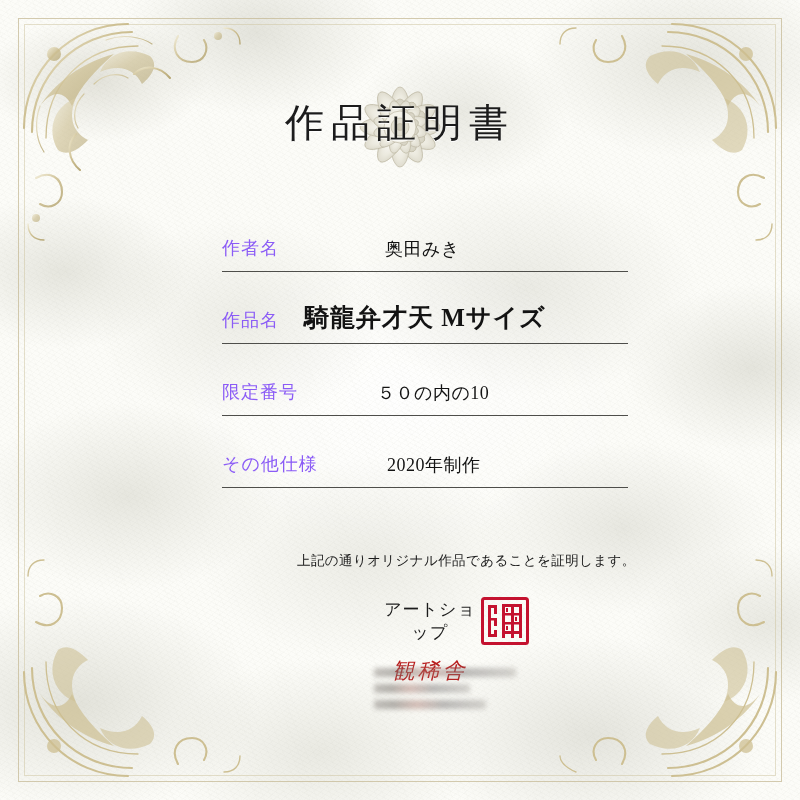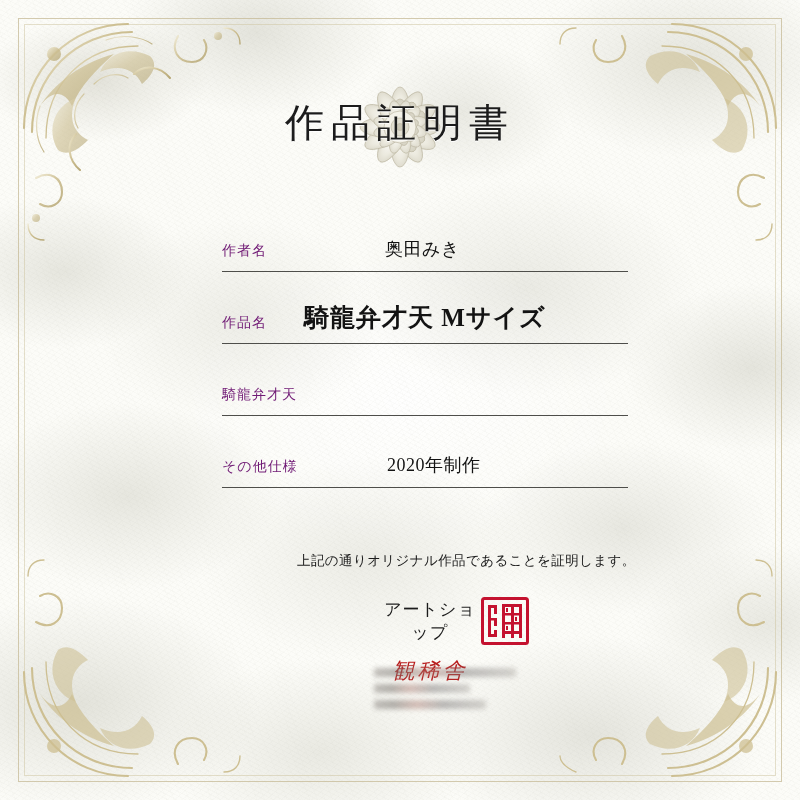--- a/index.html
+++ b/index.html
@@ -110,23 +110,23 @@
     width: 406px;
   }
   .field-row {
     position: relative;
     height: 72px;
   }
   .field-row .label {
     position: absolute;
     left: 0;
     bottom: 12px;
-    font-size: 14px;
+    font-size: 18px;
     letter-spacing: 1px;
-    color: #701a75;
+    color: #8b5cf6;
     white-space: nowrap;
   }
   .field-row .value {
     position: absolute;
     left: 158px;
     bottom: 11px;
     font-size: 18px;
     color: #131313;
     letter-spacing: 0.5px;
     white-space: nowrap;
@@ -371,21 +371,22 @@
       <span class="rule"></span>
     </div>
 
     <div class="field-row title-row">
       <span class="label">作品名</span>
       <span class="value">騎龍弁才天 Mサイズ</span>
       <span class="rule"></span>
     </div>
 
     <div class="field-row edition-row">
-      <span class="label">騎龍弁才天</span>
+      <span class="label">限定番号</span>
+      <span class="value">５０の内の10</span>
       <span class="rule"></span>
     </div>
 
 
     <div class="field-row other-row">
       <span class="label">その他仕様</span>
       <span class="value">2020年制作</span>
       <span class="rule"></span>
     </div>
 

